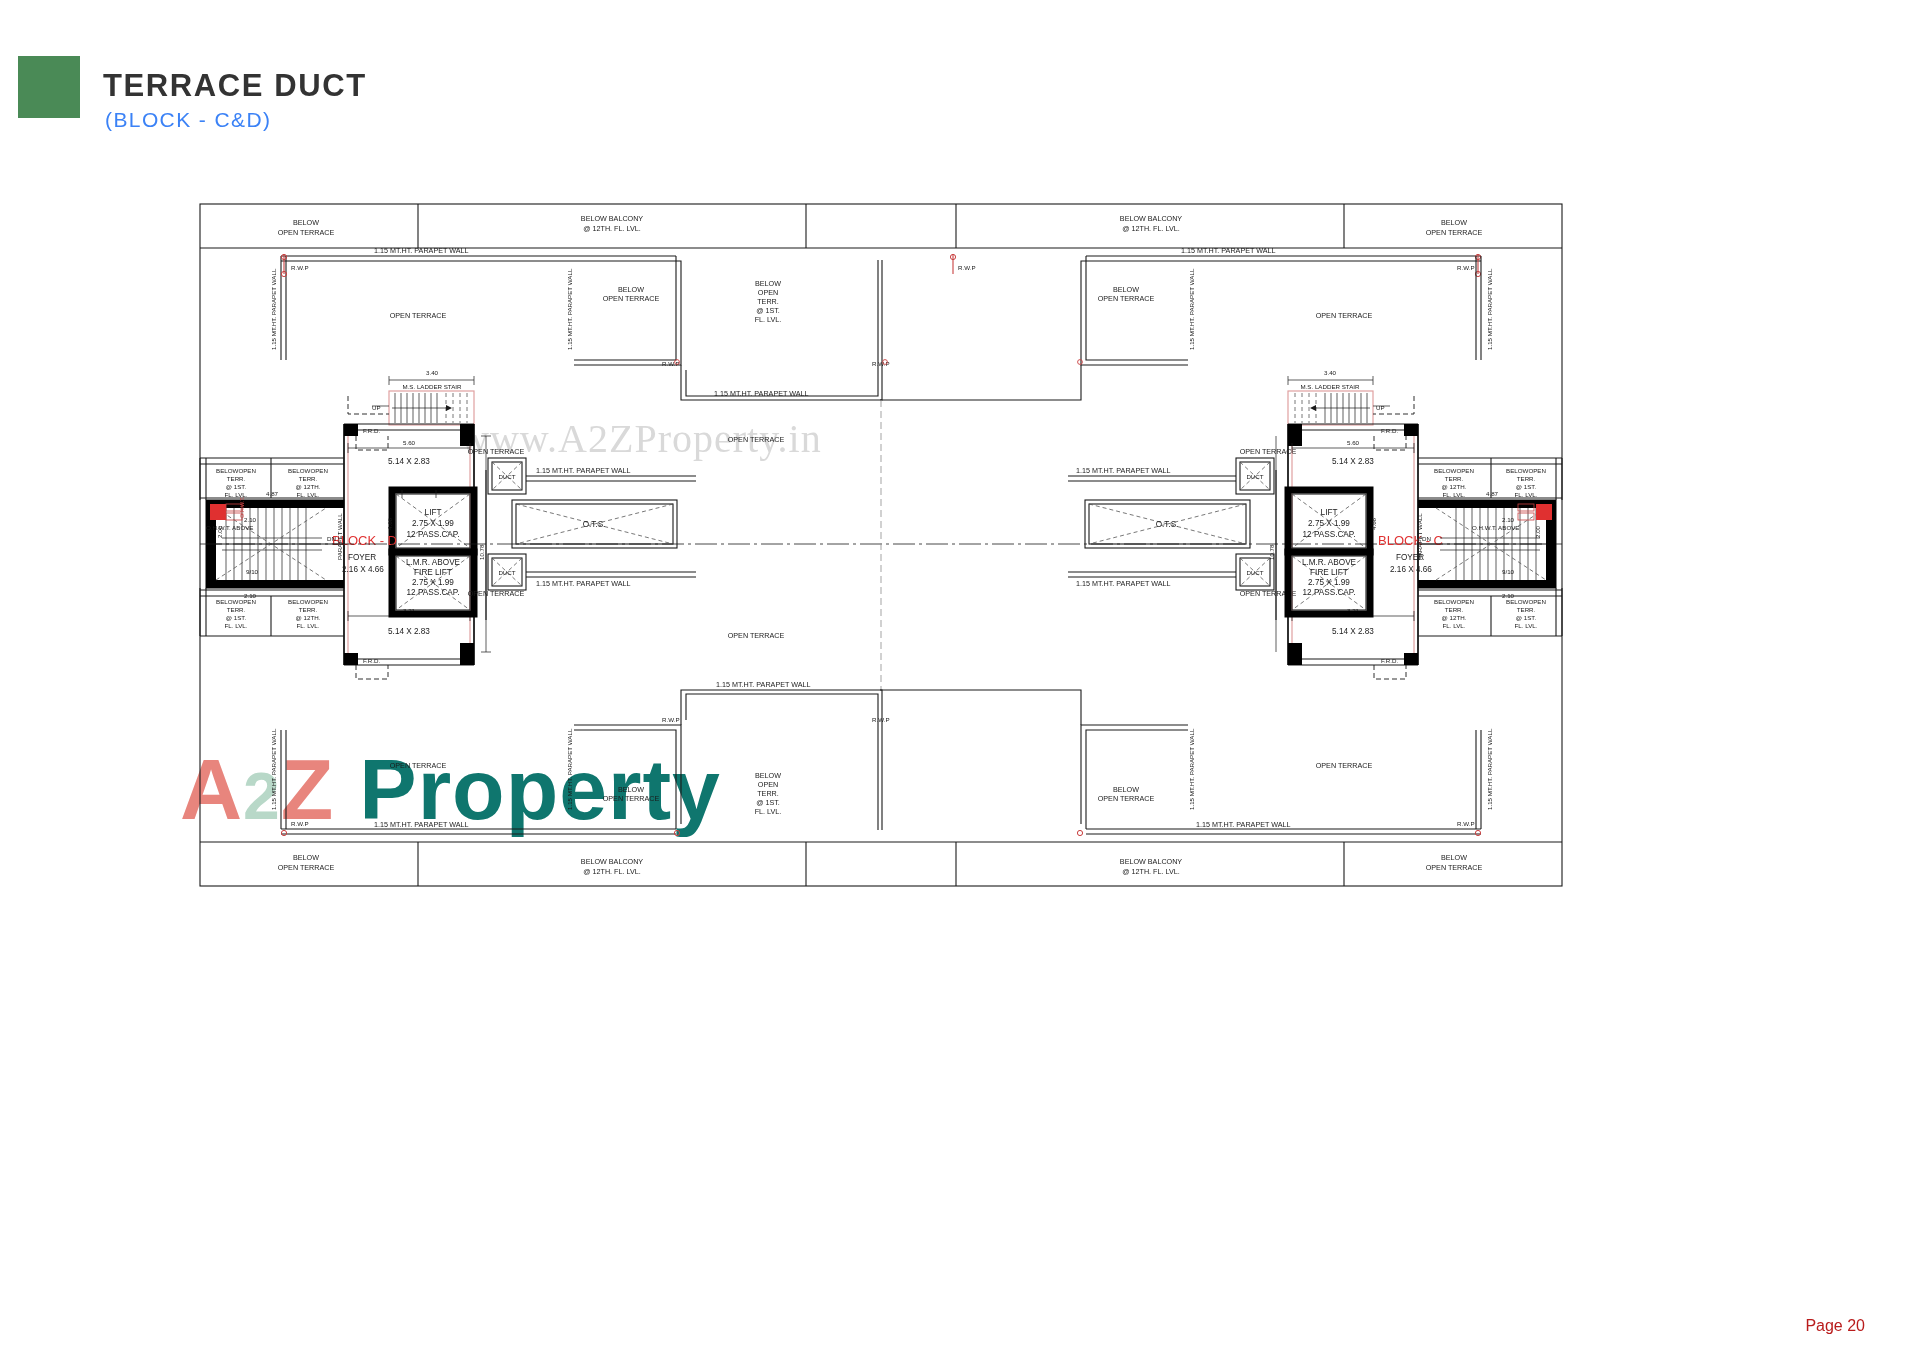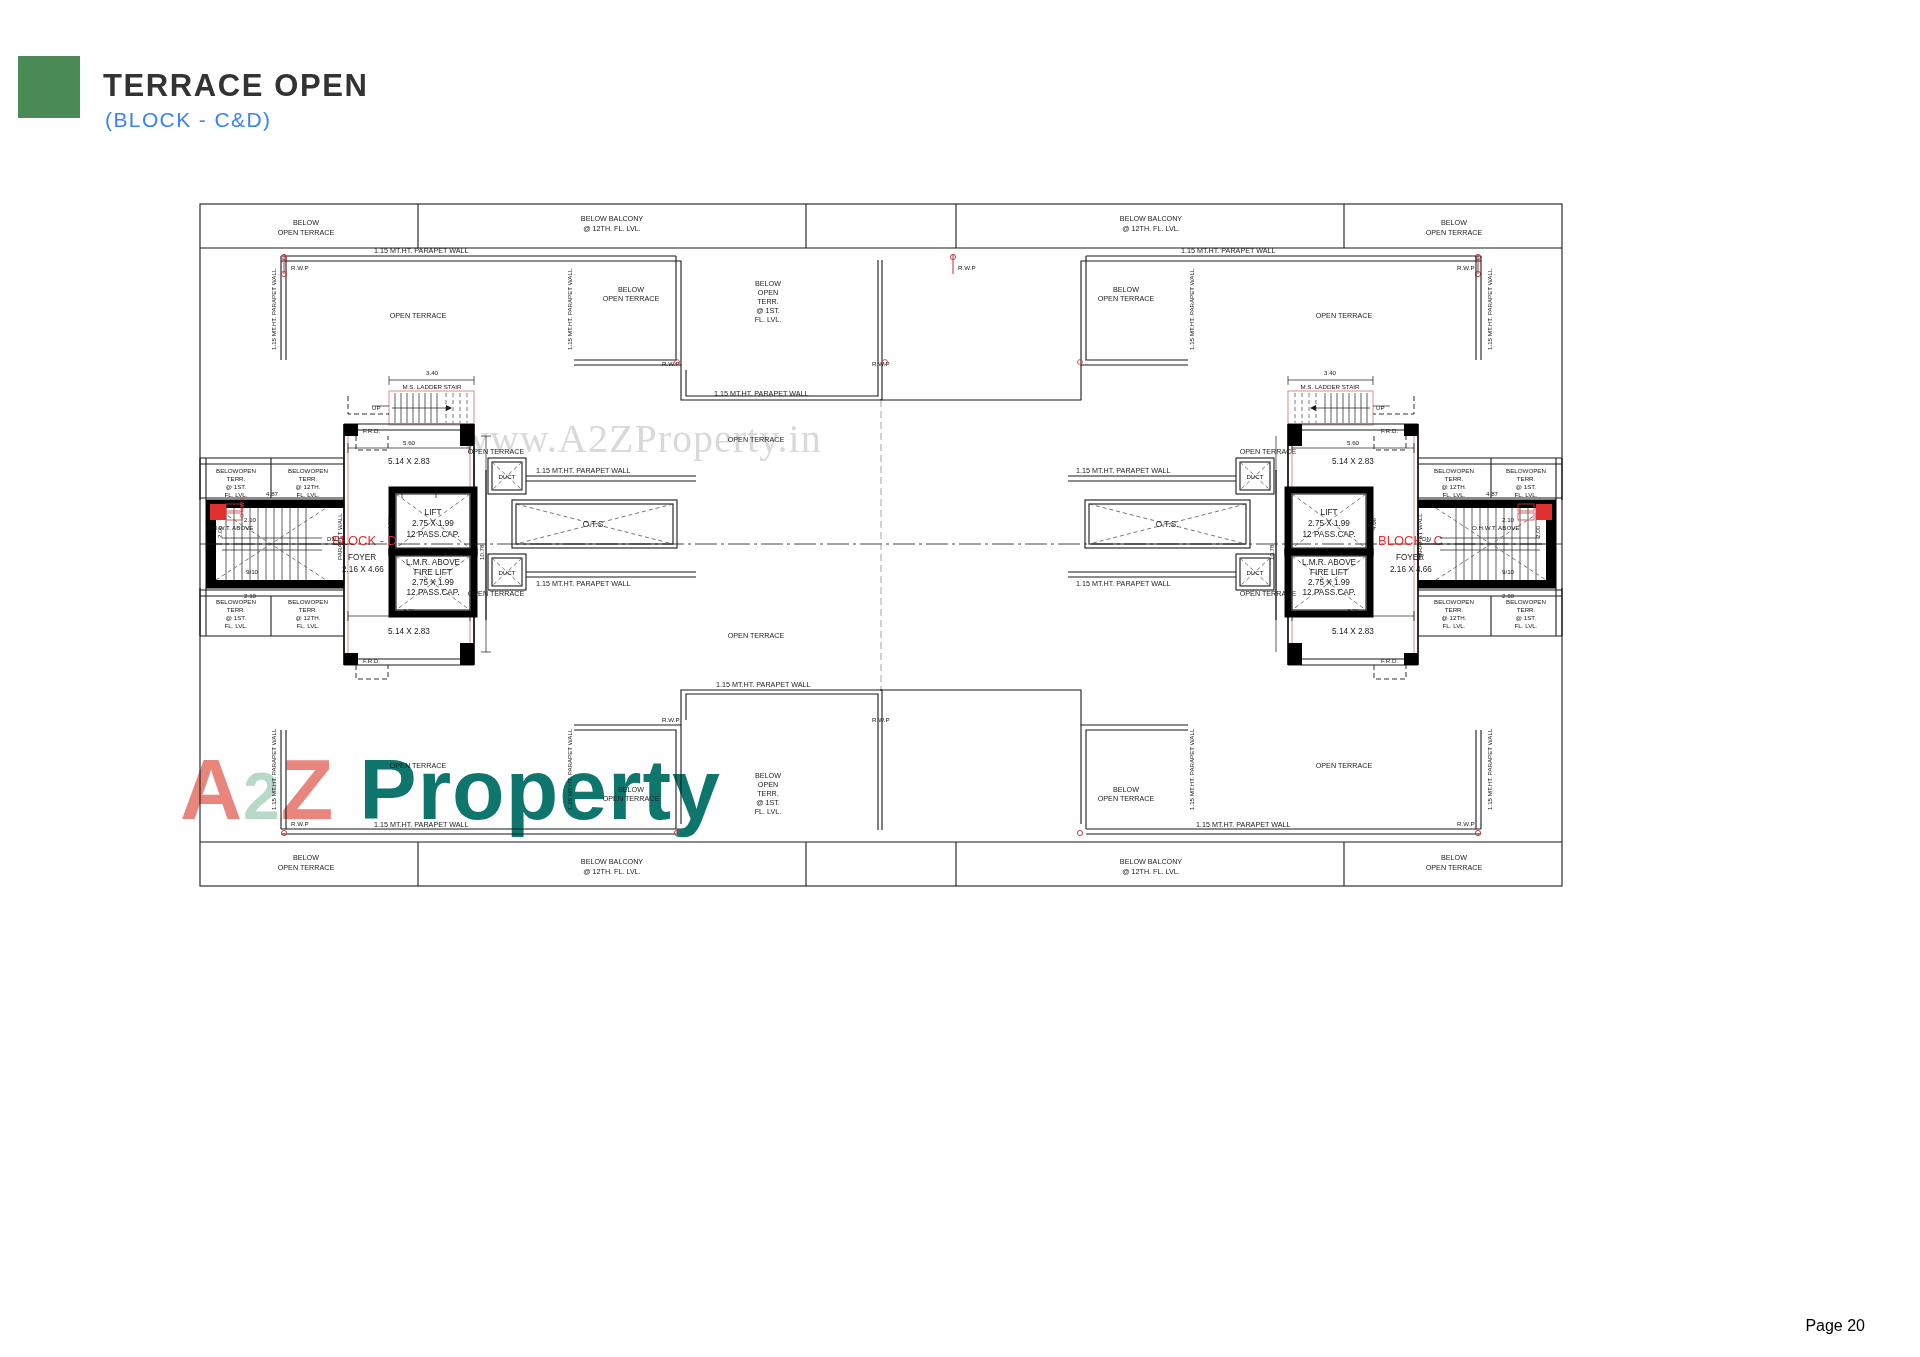--- a/index.html
+++ b/index.html
@@ -20,21 +20,21 @@
   #title-main {
     position:absolute; left:103px; top:68px;
     font-size:31px; font-weight:bold; letter-spacing:1.6px; color:#333333;
   }
   #title-sub {
     position:absolute; left:105px; top:108px;
     font-size:21px; letter-spacing:1.4px; color:#3b82f6;
   }
   #footer-page {
     position:absolute; right:55px; bottom:22px;
-    font-size:16px; color:#000000;
+    font-size:16px; color:#b91c1c;
   }
   
   #plan {
     position:absolute; left:196px; top:200px; width:1370px; height:690px;
   }
   #plan svg { display:block; }
   
   .wm-top {
     position:absolute; left:460px; top:415px;
     font-size:40px; color:#d9d9d9; letter-spacing:1px;
@@ -49,21 +49,21 @@
   .wm-a { color:#e8857d; }
   .wm-2 { color:#b8d8c8; font-size:66px; }
   .wm-z { color:#e8857d; }
   .wm-p { color:#0f766e; }
 </style>
 </head>
 <body>
 
 <div id="header">
   <div id="green-block"></div>
-  <div id="title-main">TERRACE OPEN</div>
+  <div id="title-main">TERRACE DUCT</div>
   <div id="title-sub">(BLOCK - C&amp;D)</div>
 </div>
 
 <div class="wm-top">www.A2ZProperty.in</div>
 <div class="wm-big">
   <span class="wm-a">A</span><span class="wm-2">2</span><span class="wm-z">Z</span><span class="wm-p"> Property</span>
 </div>
 
 <div id="plan">
 <svg width="1370" height="690" viewBox="0 0 1370 690" xmlns="http://www.w3.org/2000/svg">

